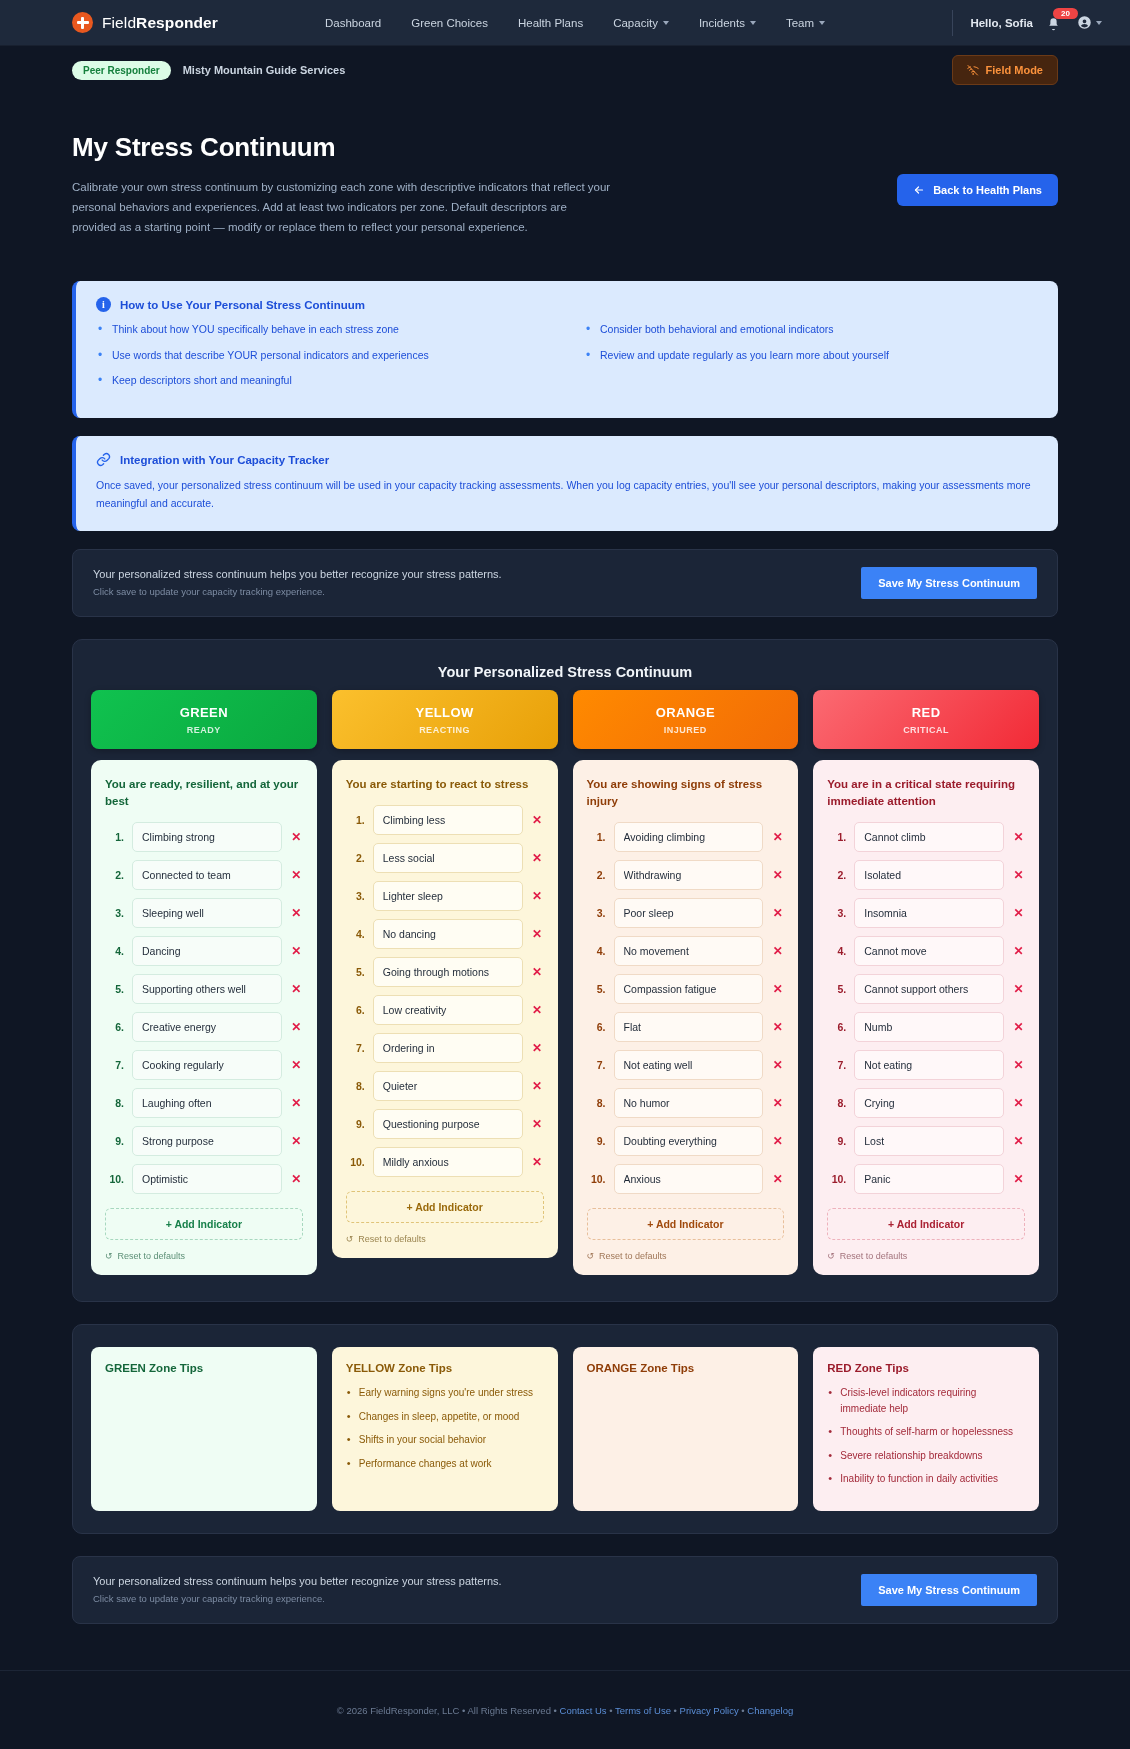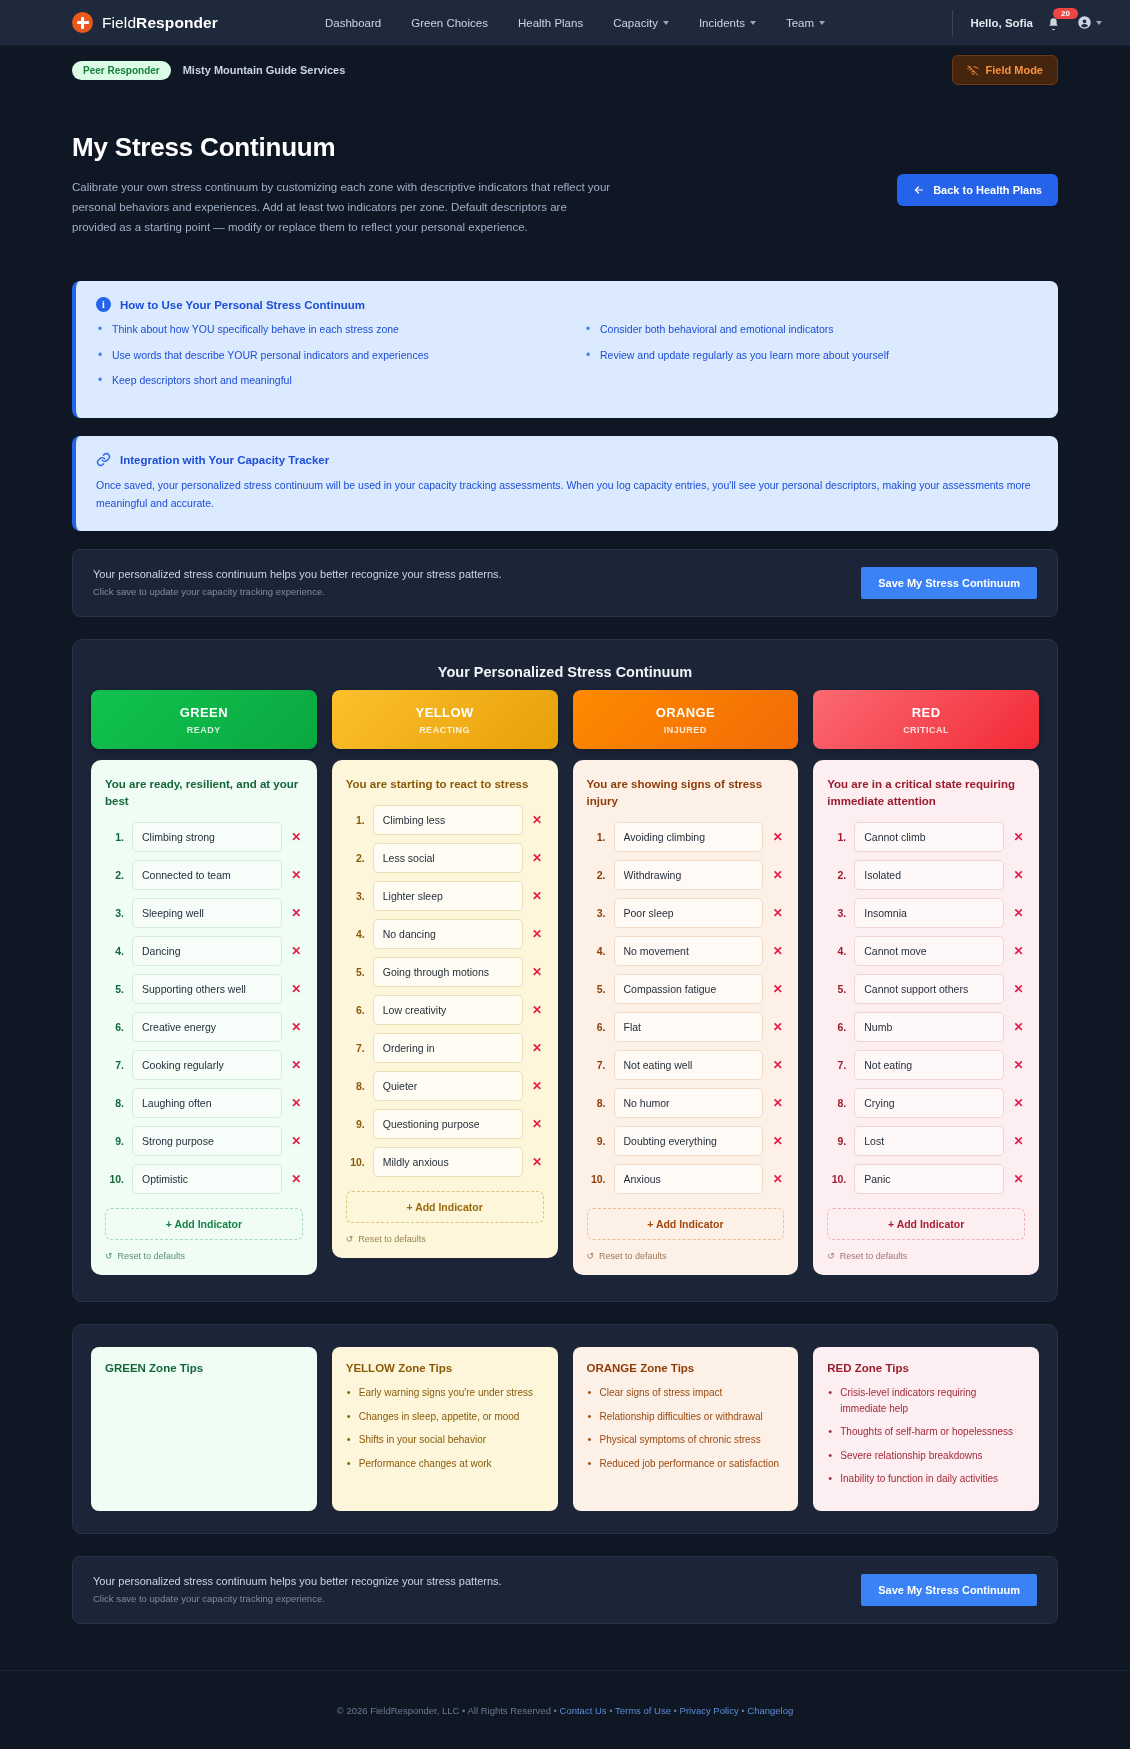--- a/index.html
+++ b/index.html
@@ -641,26 +641,20 @@
         <div class="tip-title">YELLOW Zone Tips</div>
         <ul>
           <li>Early warning signs you're under stress</li>
           <li>Changes in sleep, appetite, or mood</li>
           <li>Shifts in your social behavior</li>
           <li>Performance changes at work</li>
         </ul>
       </div>
       <div class="tip-card t-orange">
         <div class="tip-title">ORANGE Zone Tips</div>
-        <ul>
-          <li>Clear signs of stress impact</li>
-          <li>Relationship difficulties or withdrawal</li>
-          <li>Physical symptoms of chronic stress</li>
-          <li>Reduced job performance or satisfaction</li>
-        </ul>
       </div>
       <div class="tip-card t-red">
         <div class="tip-title">RED Zone Tips</div>
         <ul>
           <li>Crisis-level indicators requiring immediate help</li>
           <li>Thoughts of self-harm or hopelessness</li>
           <li>Severe relationship breakdowns</li>
           <li>Inability to function in daily activities</li>
         </ul>
       </div>

